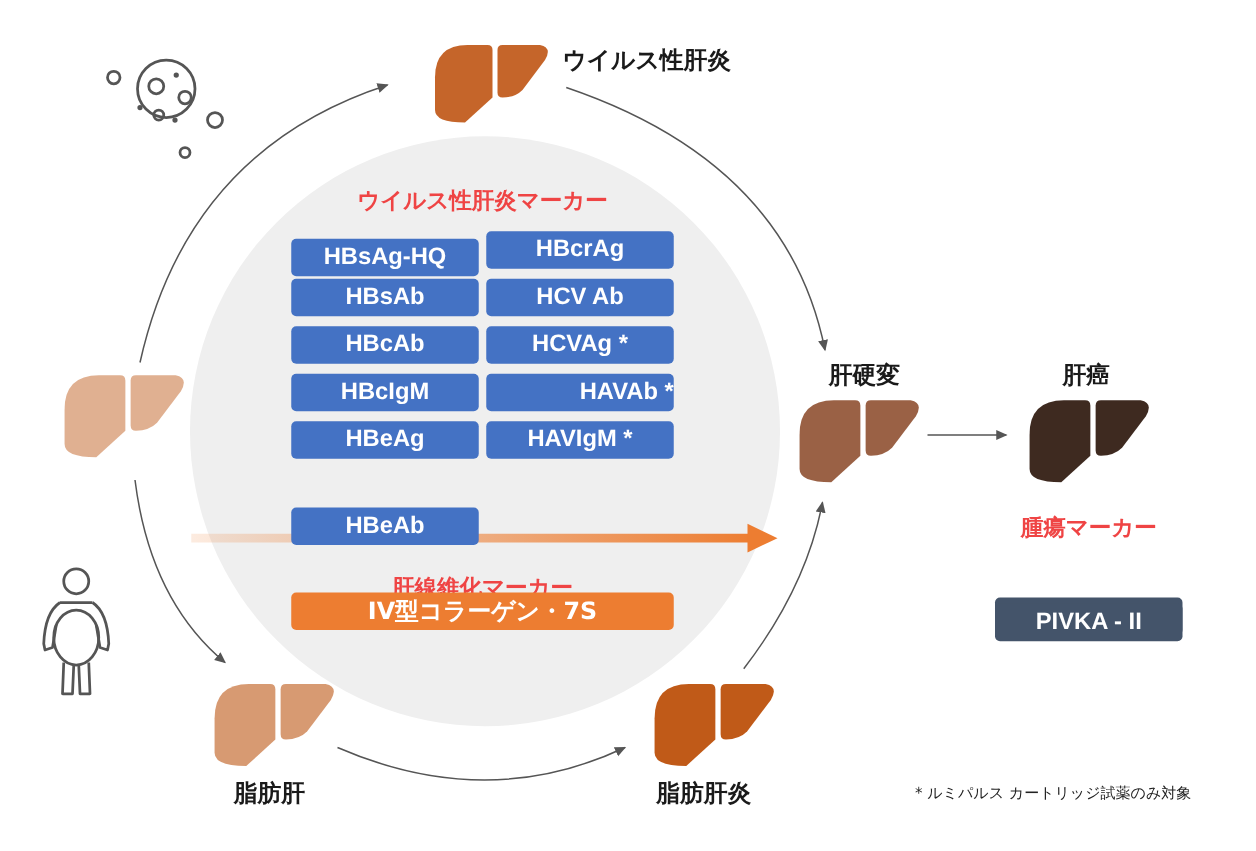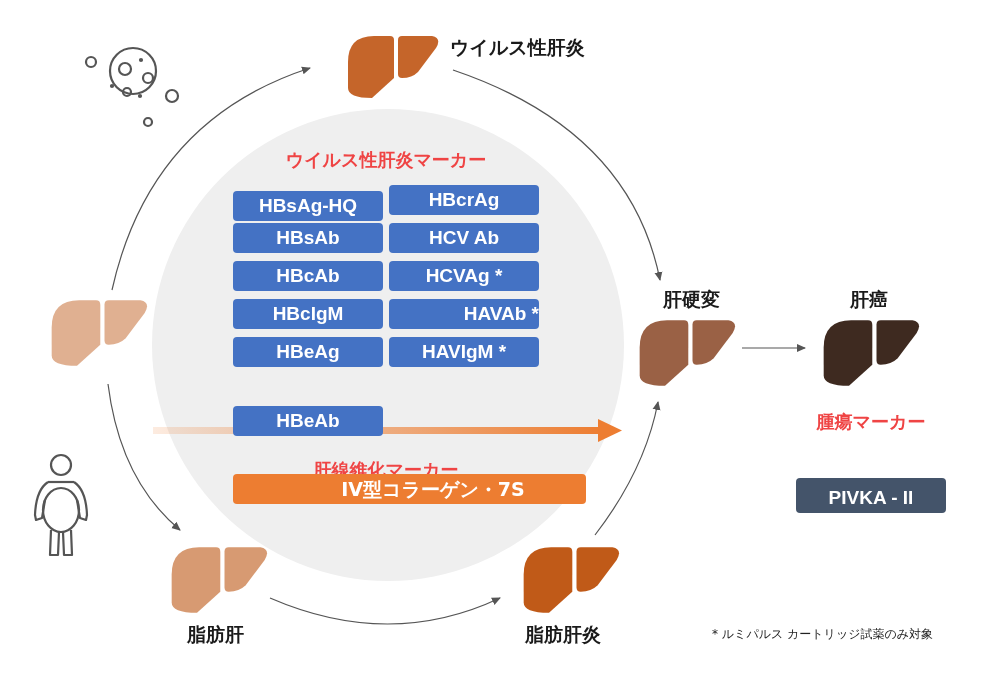--- a/index.html
+++ b/index.html
@@ -6,21 +6,21 @@
   body { width: 1005px; height: 681px; position: relative; overflow: hidden;
          font-family: "DejaVu Sans", "Liberation Sans", sans-serif; color: #1a1a1a; }
   .abs { position: absolute; }
   #bg-svg { position: absolute; left: 0; top: 0; }
   .label { position: absolute; font-weight: bold; font-size: 19px; white-space: nowrap; color: #1a1a1a; }
   .section-title { position: absolute; font-weight: bold; font-size: 18px; white-space: nowrap; text-align: center; color: #ef4444; }
   .marker { position: absolute; background: #4472c4; color: #fff; font-weight: bold; font-size: 19px;
             text-align: center; border-radius: 4px; height: 30px; line-height: 30px; width: 150px;
             font-family: "Liberation Sans", "DejaVu Sans", sans-serif; }
   .fib { position: absolute; background: #ed7d31; color: #fff; font-weight: bold; font-size: 19px;
-         text-align: center; border-radius: 4px; height: 30px; line-height: 30px; padding-left: 47px; }
+         text-align: center; border-radius: 4px; height: 30px; line-height: 30px; }
   .tumor { position: absolute; background: #44546a; color: #fff; font-weight: bold; font-size: 19px;
            text-align: center; border-radius: 4px; height: 30px; line-height: 30px; width: 150px;
            font-family: "Liberation Sans", "DejaVu Sans", sans-serif; }
   .footnote { position: absolute; font-size: 12px; color: #222; white-space: nowrap; }
 </style>
 </head>
 <body>
 
 <svg id="bg-svg" width="1005" height="681" viewBox="0 0 1005 681">
   <defs>
@@ -104,21 +104,21 @@
 <div id="viral-left"></div>
 <div id="viral-right"></div>
 
 <div class="section-title" style="left:233px;top:458px;width:306px;">肝線維化マーカー</div>
 <div class="fib" style="left:233px;top:474px;width:306px;">IV型コラーゲン・7S</div>
 
 <div class="section-title" style="left:796px;top:410px;width:150px;">腫瘍マーカー</div>
 <div class="tumor" style="left:796px;top:445px;margin-top:33px;">AFP</div>
 <div class="tumor" style="left:796px;top:483px;">PIVKA - II</div>
 
-<div class="footnote" style="left:712px;top:626px;">*  ルミパルス カートリッジ試薬のみ対象</div>
+<div class="footnote" style="left:732px;top:626px;">*  ルミパルス カートリッジ試薬のみ対象</div>
 
 <div class="marker" style="left: 233px; top: 191px; text-align: center;">HBsAg-HQ</div>
 <div class="marker" style="left: 233px; top: 223px;">HBsAb</div>
 <div class="marker" style="left: 233px; top: 261px;">HBcAb</div>
 <div class="marker" style="left: 233px; top: 299px; text-align: center;">HBcIgM</div>
 <div class="marker" style="left: 233px; top: 337px;">HBeAg</div>
 <div class="marker" style="left: 233px; top: 375px; margin-top: 31px;">HBeAb</div>
 <div class="marker" style="left: 389px; top: 185px;">HBcrAg</div>
 <div class="marker" style="left: 389px; top: 223px;">HCV Ab</div>
 <div class="marker" style="left: 389px; top: 261px;">HCVAg *</div>

